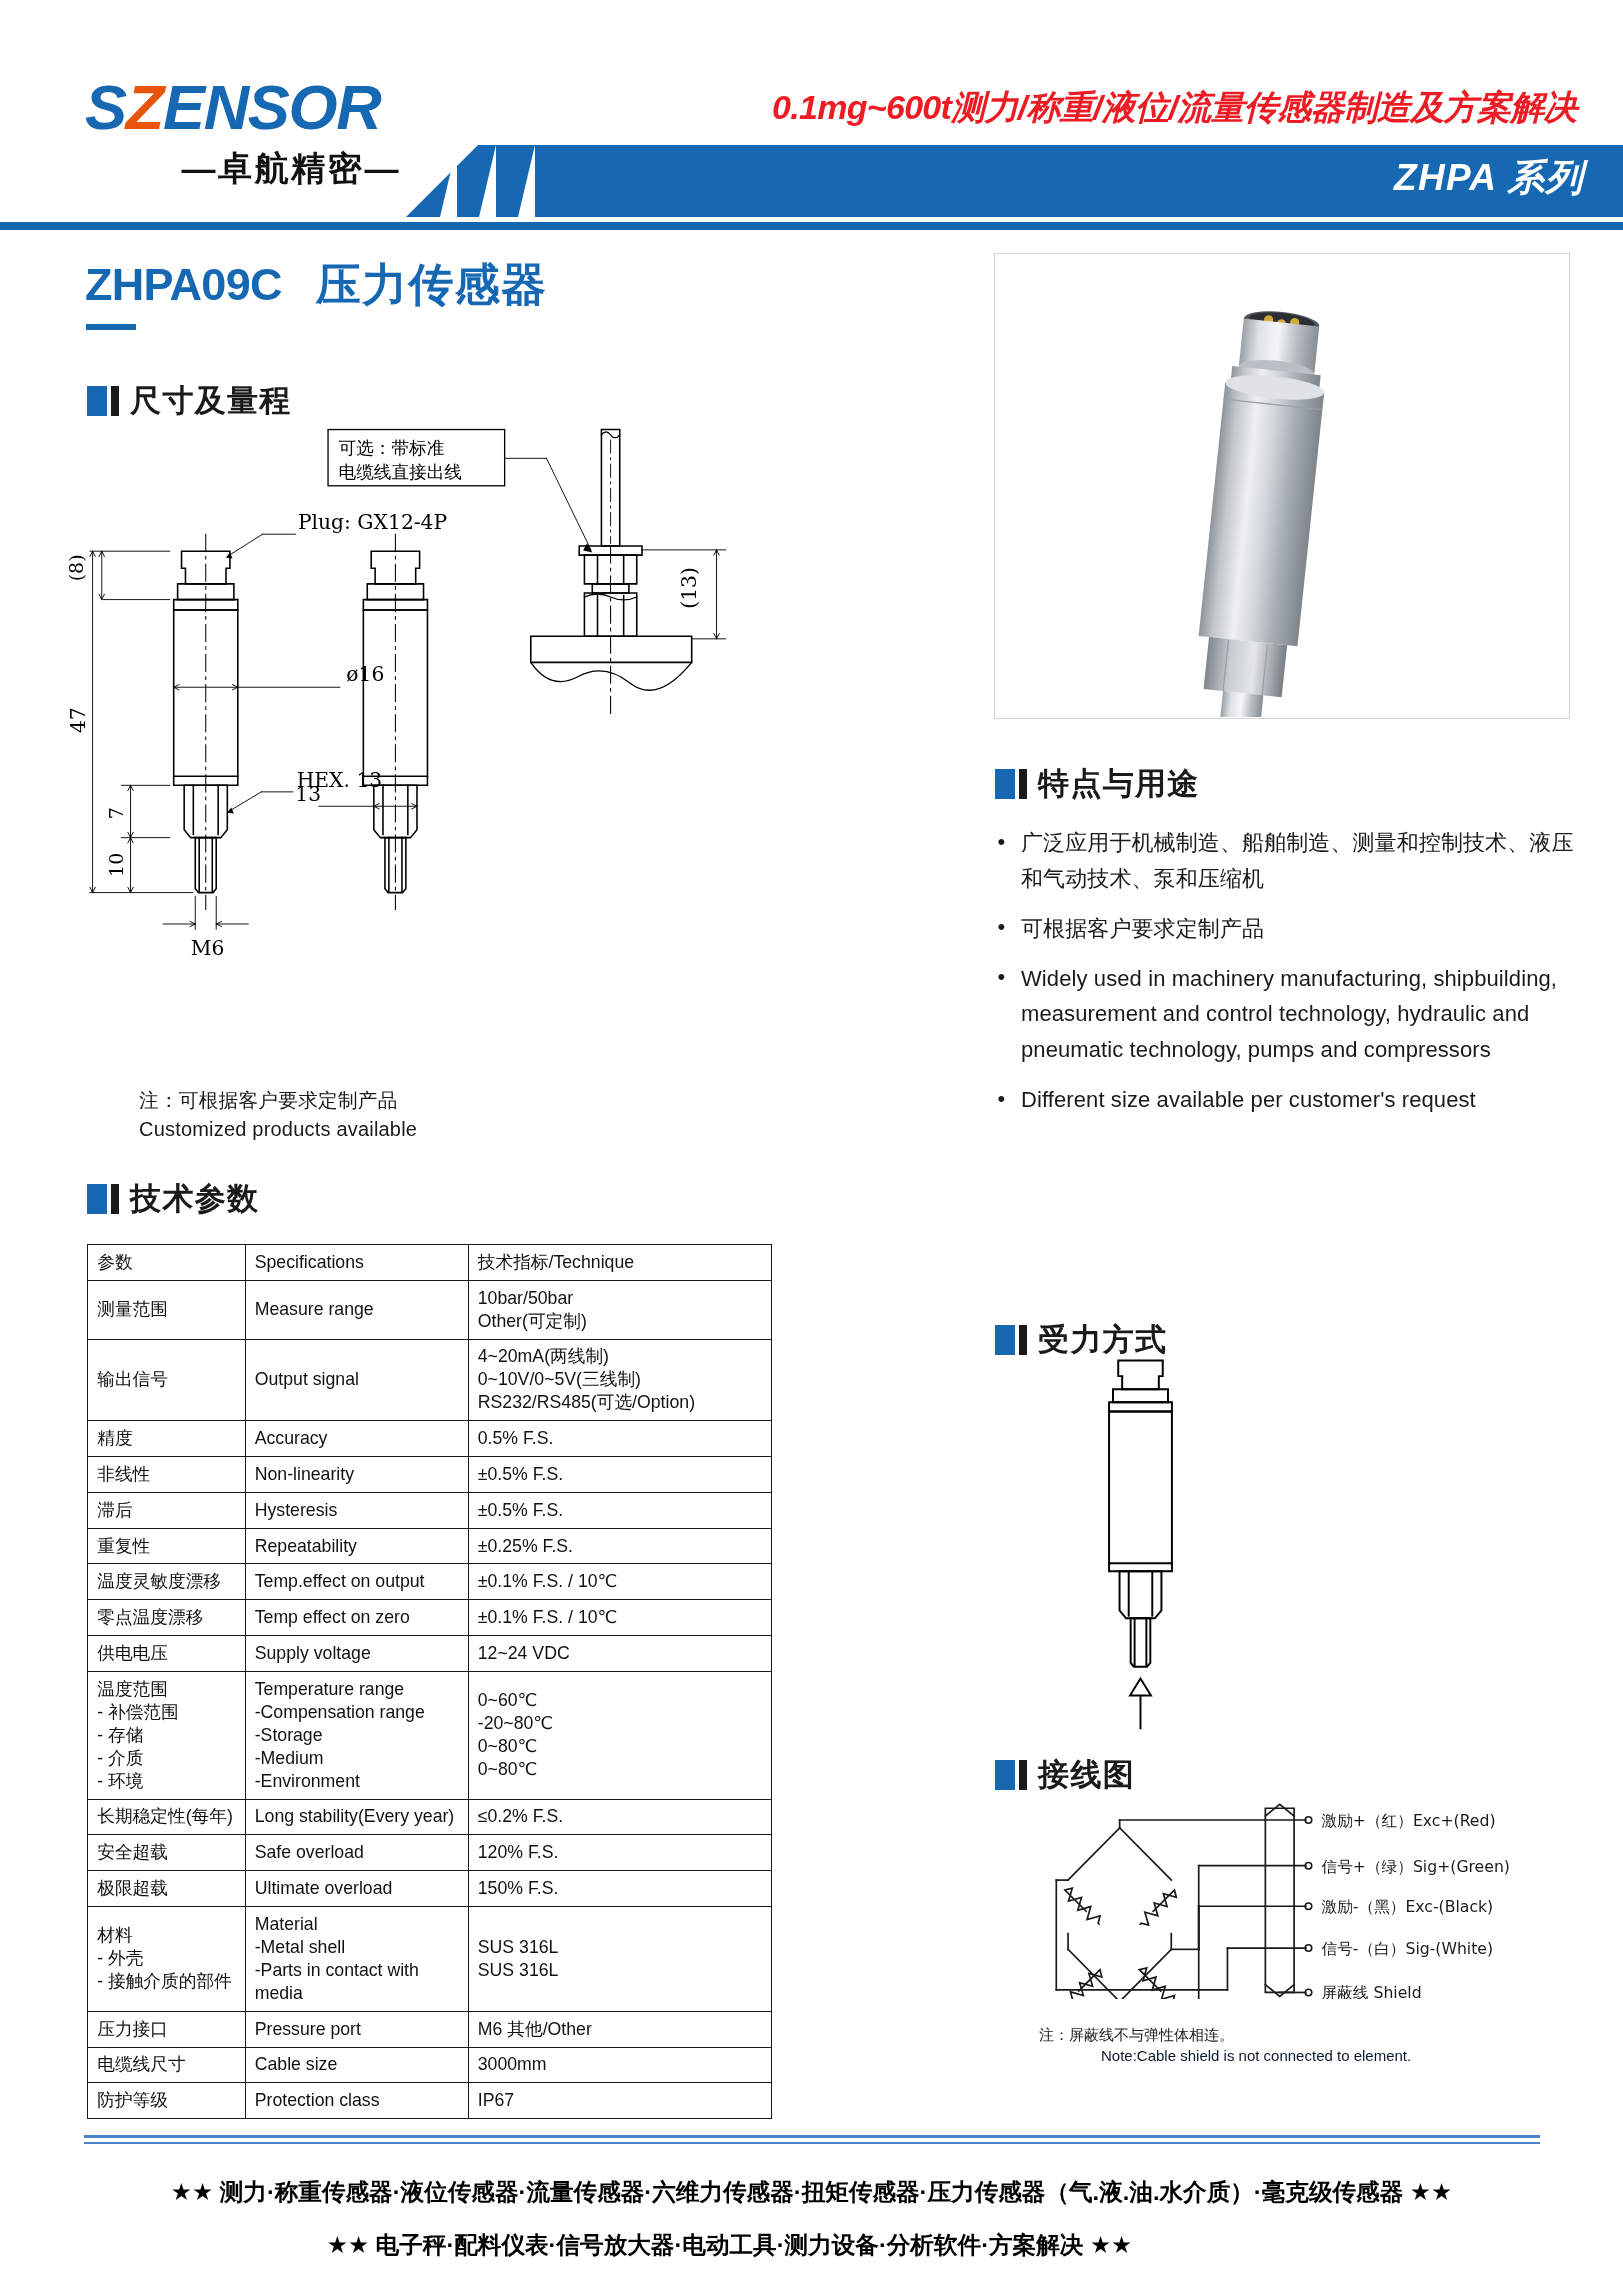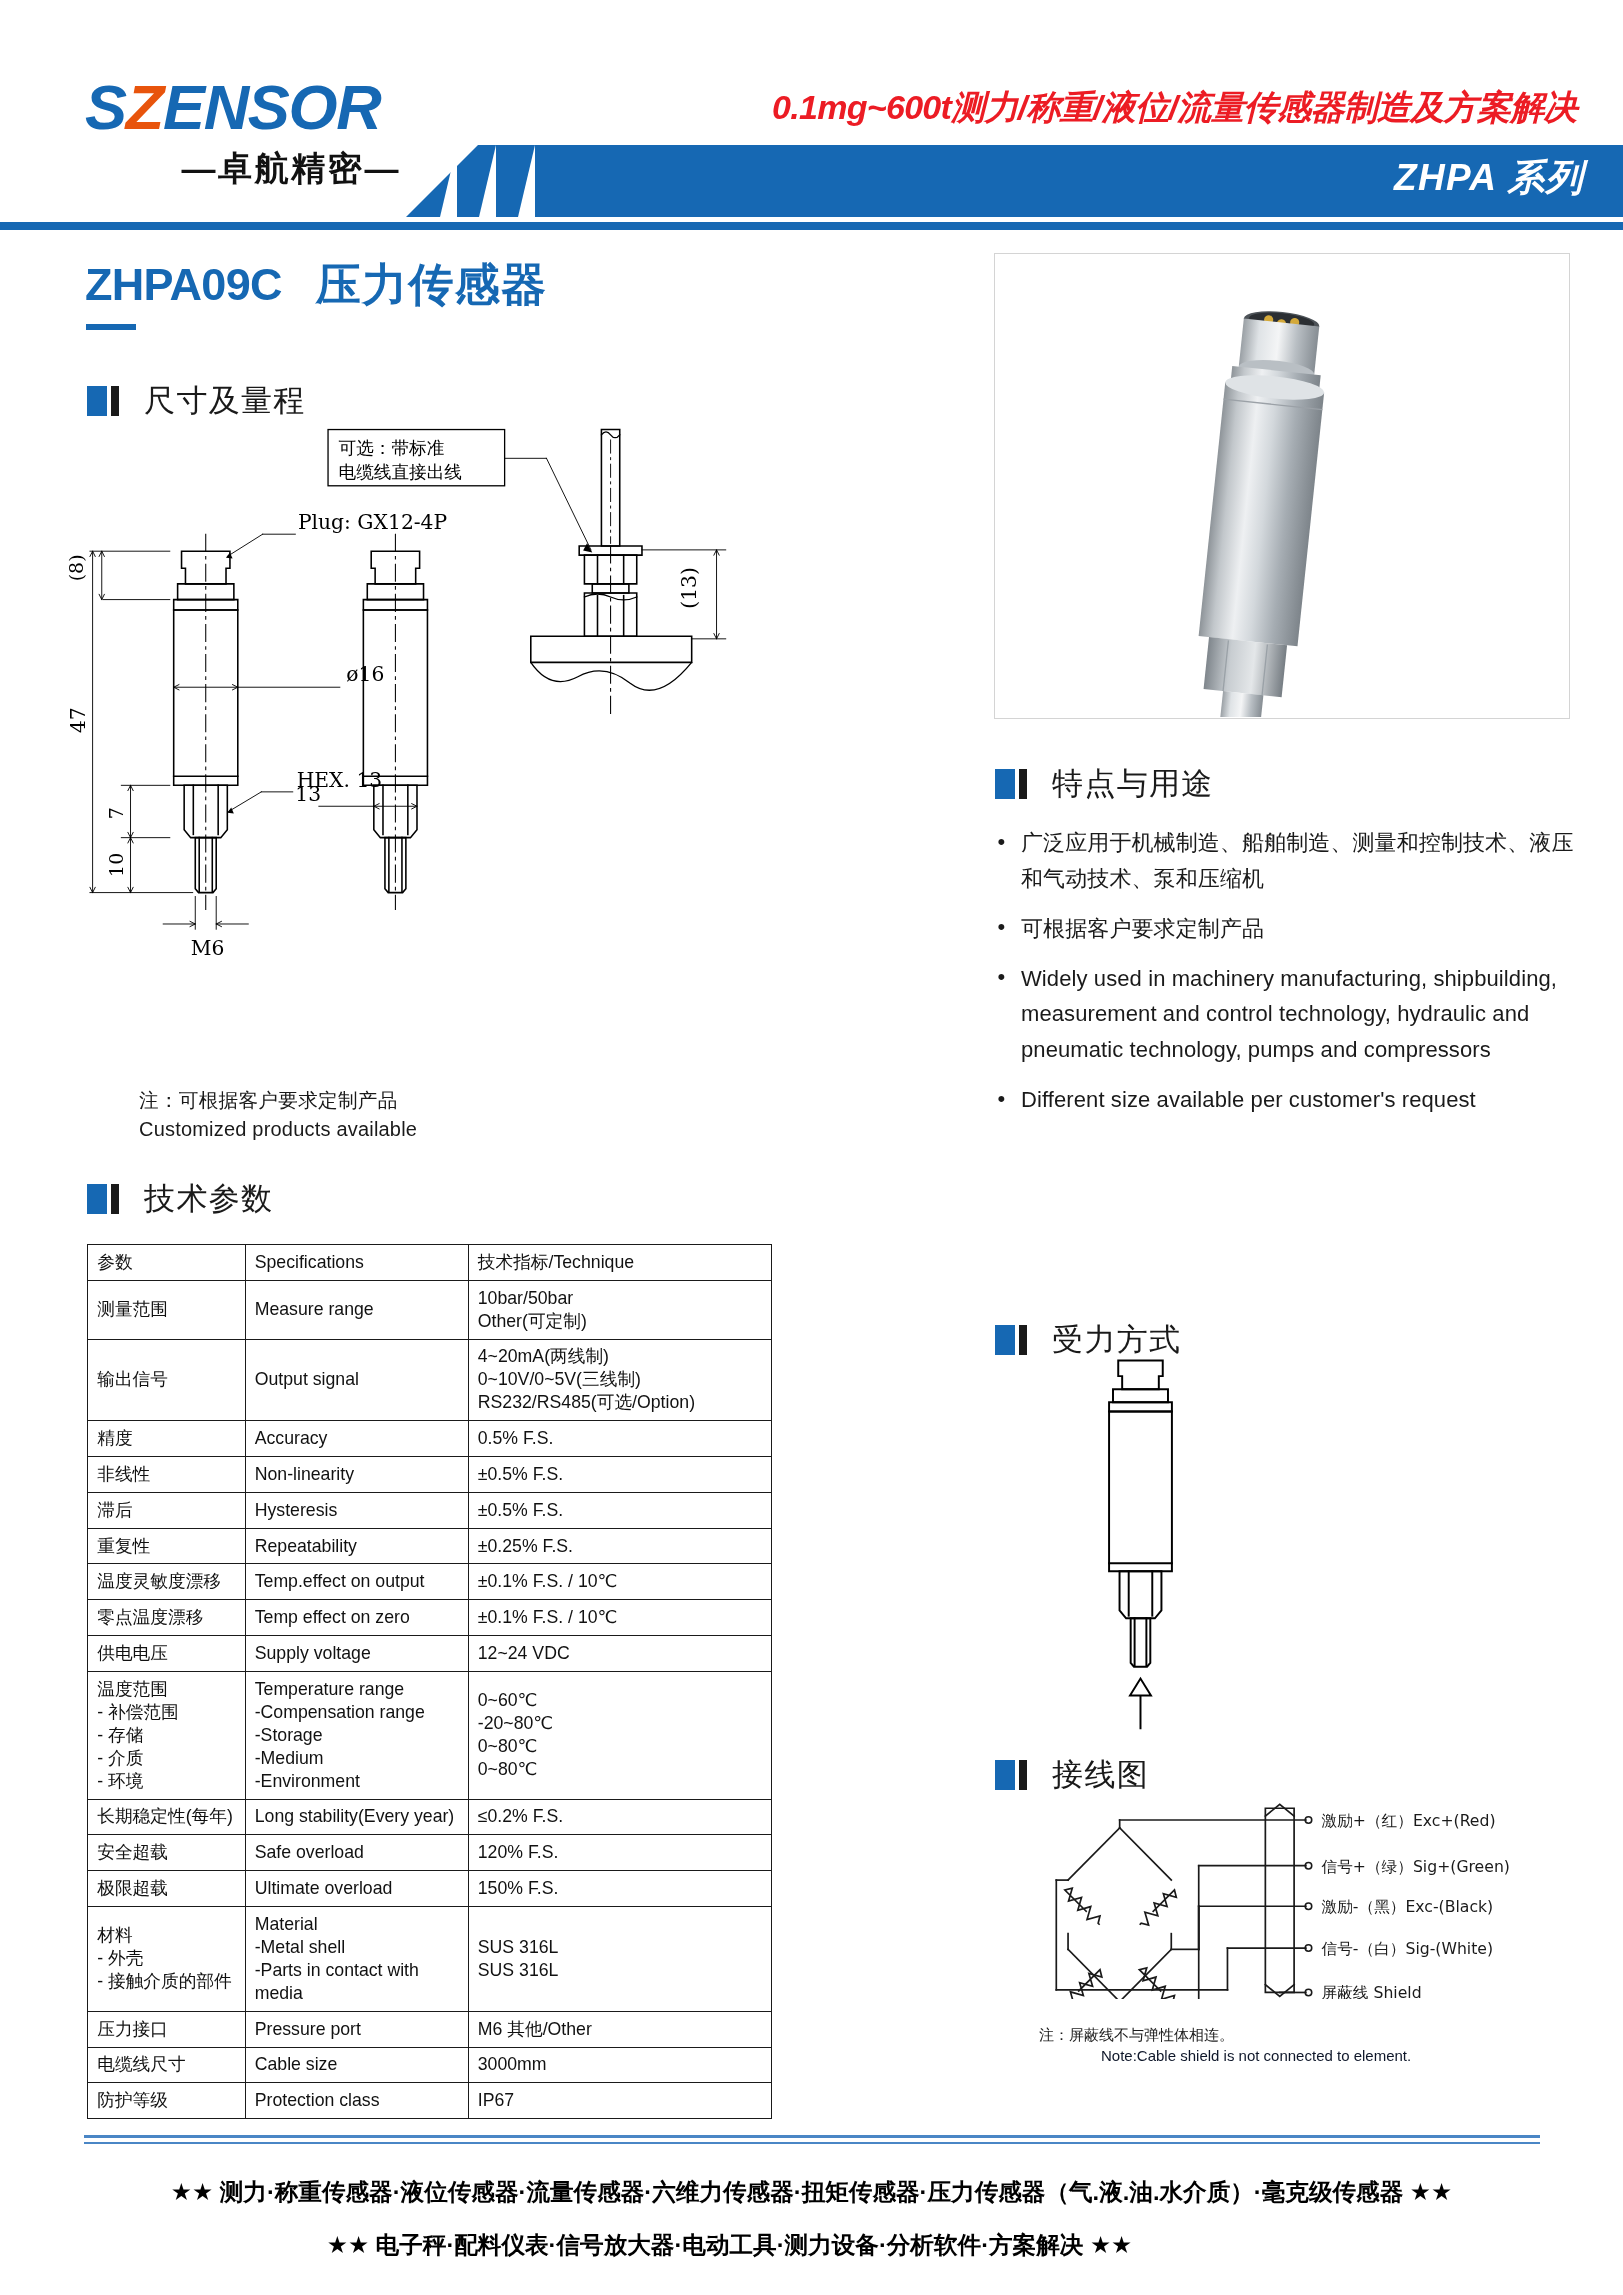--- a/index.html
+++ b/index.html
@@ -46,21 +46,21 @@
   
   .prod-title { position: absolute; left: 85px; top: 255px; }
   .prod-title .code { color: #1668b3; font-size: 45px; font-weight: bold; letter-spacing: -0.7px; }
   .prod-title .cn { color: #1668b3; font-size: 45px; font-weight: bold; margin-left: 34px; letter-spacing: 1.3px; }
   .title-underline { position: absolute; left: 86px; top: 324px; width: 50px; height: 5.9px; background: #1668b3; }
 
   
   .sect { position: absolute; display: flex; align-items: center; }
   .sect .sq { width: 19.6px; height: 30px; background: #1668b3; display: inline-block; }
   .sect .bar { width: 7.9px; height: 30px; background: #1a1a1a; display: inline-block; margin-left: 4.6px; }
-  .sect .txt { font-size: 31px; font-weight: normal; color: #1a1a1a; margin-left: 25px; letter-spacing: 1.3px; }
+  .sect .txt { font-size: 31px; font-weight: bold; color: #1a1a1a; margin-left: 11px; letter-spacing: 1.3px; }
 
   
   .drawing { position: absolute; left: 65px; top: 406px; width: 772px; height: 569px; }
   .drawing svg { display: block; }
 
   .note-cn { position: absolute; left: 139px; top: 1087px; font-size: 19.6px; color: #1a1a1a; letter-spacing: 0.3px; }
   .note-en { position: absolute; left: 139px; top: 1118px; font-size: 20px; color: #1a1a1a; letter-spacing: 0.2px; }
 
   
   .spec-table {

